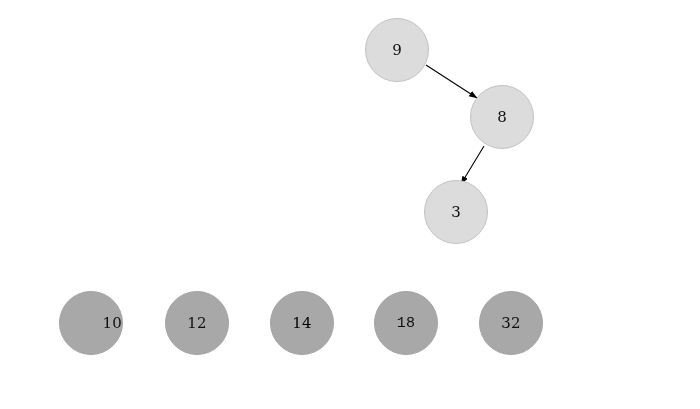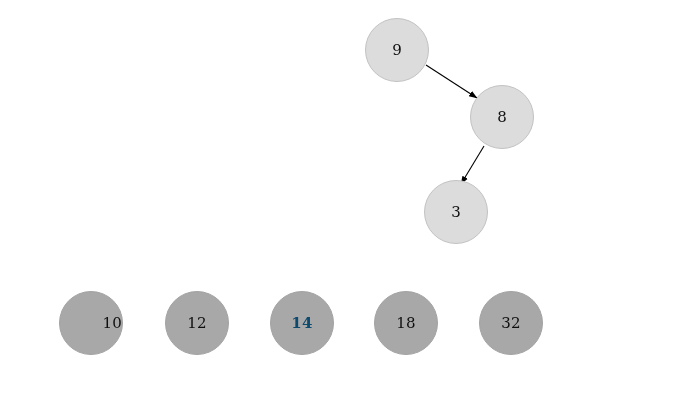--- a/index.html
+++ b/index.html
@@ -76,23 +76,23 @@
       </div>
     </div>
   <div id="array-group">
       <div class="node array" style="left: 59px; top: 291px; width: 64px; height: 64px; background-color: rgb(168, 168, 168); border-color: rgb(163, 163, 163); justify-content: flex-end;">
         <span class="node-label" style="color: rgb(15, 15, 15);">10</span>
       </div>
       <div class="node array" style="left: 165px; top: 291px; width: 64px; height: 64px; background-color: rgb(168, 168, 168); border-color: rgb(163, 163, 163);">
         <span class="node-label" style="color: rgb(15, 15, 15);">12</span>
       </div>
       <div class="node array" style="left: 270px; top: 291px; width: 64px; height: 64px; background-color: rgb(168, 168, 168); border-color: rgb(163, 163, 163);">
-        <span class="node-label" style="color: #0c4a6e; font-weight: bold;">14</span>
+        <span class="node-label" style="color: #000000;">14</span>
       </div>
-      <div class="node array" style="left: 374px; top: 291px; width: 64px; height: 64px; background-color: rgb(168, 168, 168); border-color: rgb(163, 163, 163);">
+      <div class="node array" style="left: 374px; top: 291px; width: 64px; height: 64px; background-color: rgb(168, 168, 168); border-color: rgb(163, 163, 163); font-family: Liberation Mono, monospace;">
         <span class="node-label" style="color: rgb(15, 15, 15);">18</span>
       </div>
       <div class="node array" style="left: 479px; top: 291px; width: 64px; height: 64px; background-color: rgb(168, 168, 168); border-color: rgb(163, 163, 163);">
         <span class="node-label" style="color: rgb(15, 15, 15);">32</span>
       </div>
     </div>
 
 </div>
 
 </body></html>

